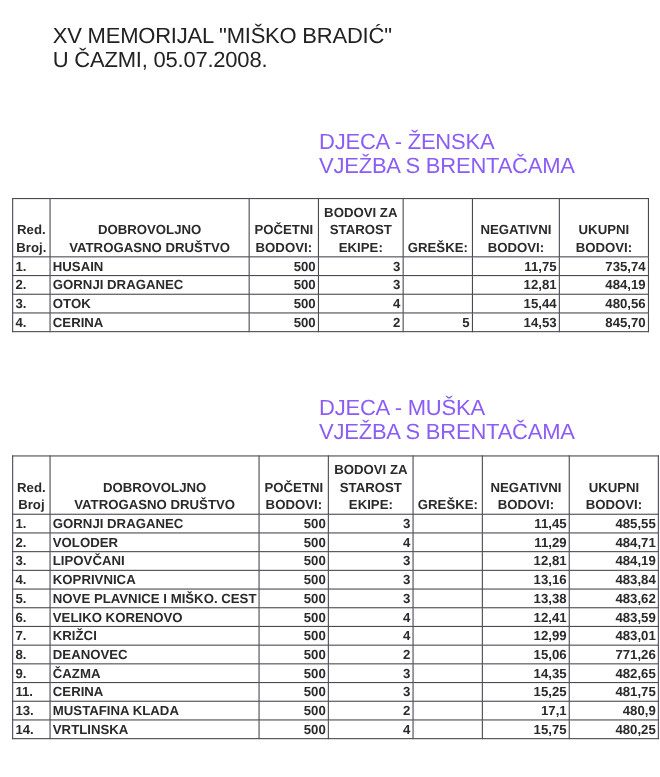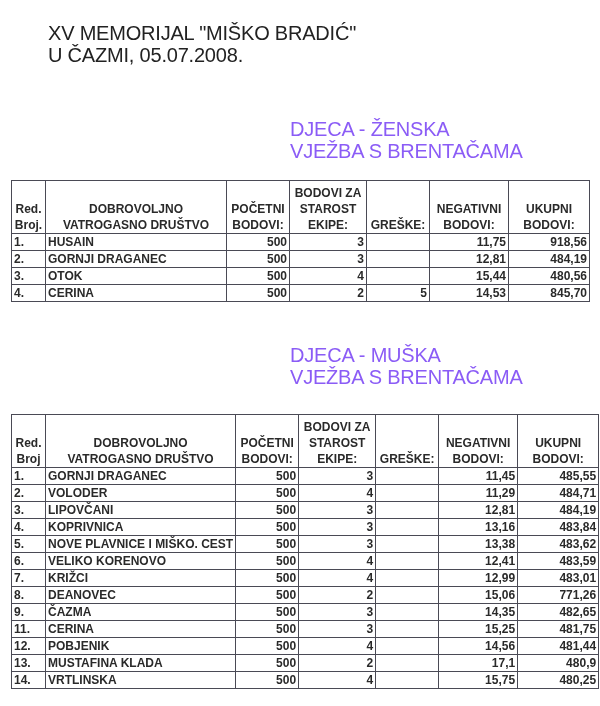--- a/index.html
+++ b/index.html
@@ -2,21 +2,21 @@
 <html><head>
   <meta charset="utf-8">
   <style>
     html, body { margin: 0; padding: 0; background: #ffffff; }
     body { width: 600px; height: 706px; position: relative; overflow: hidden;
            font-family: "Liberation Sans", sans-serif; color: #1e1e1e; }
     .title-block { position: absolute; font-size: 20px; line-height: 22px; color: #222; letter-spacing: -0.2px; }
     #main-title { left: 48px; top: 22px; }
     .section-title { position: absolute; left: 290px; font-size: 20px; line-height: 22px; color: #8b5cf6; letter-spacing: -0.2px; }
     #sec1 { top: 118px; }
-    #sec2 { top: 344px; }
+    #sec2 { top: 360px; }
 
     table.results { position: absolute; left: 11px; border-collapse: collapse; table-layout: fixed;
                     font-size: 12px; font-weight: bold; color: #2a2a2a; }
     #tbl1 { top: 180px; }
     #tbl2 { top: 414px; }
     table.results td, table.results th {
       border: 1.5px solid #4a4a55; padding: 0 2px; height: 16px; line-height: 15px;
       white-space: nowrap; overflow: hidden; text-overflow: clip;
     }
     table.results th { font-weight: bold; text-align: center; vertical-align: bottom; height: 52px; line-height: 16px; white-space: normal; }
@@ -59,21 +59,21 @@
     </tr>
   </thead>
   <tbody>
       <tr>
         <td>1.</td>
         <td>HUSAIN</td>
         <td class="num">500</td>
         <td class="num">3</td>
         <td class="num"></td>
         <td class="num">11,75</td>
-        <td class="num">918,56</td>
+        <td class="num">735,74</td>
       </tr>
       <tr>
         <td>2.</td>
         <td>GORNJI DRAGANEC</td>
         <td class="num">500</td>
         <td class="num">3</td>
         <td class="num"></td>
         <td class="num">12,81</td>
         <td class="num">484,19</td>
       </tr>
@@ -209,29 +209,20 @@
       <tr>
         <td>11.</td>
         <td>CERINA</td>
         <td class="num">500</td>
         <td class="num">3</td>
         <td class="num"></td>
         <td class="num">15,25</td>
         <td class="num">481,75</td>
       </tr>
       <tr>
-        <td>12.</td>
-        <td>POBJENIK</td>
-        <td class="num">500</td>
-        <td class="num">4</td>
-        <td class="num"></td>
-        <td class="num">14,56</td>
-        <td class="num">481,44</td>
-      </tr>
-      <tr>
         <td>13.</td>
         <td>MUSTAFINA KLADA</td>
         <td class="num">500</td>
         <td class="num">2</td>
         <td class="num"></td>
         <td class="num">17,1</td>
         <td class="num">480,9</td>
       </tr>
       <tr>
         <td>14.</td>

